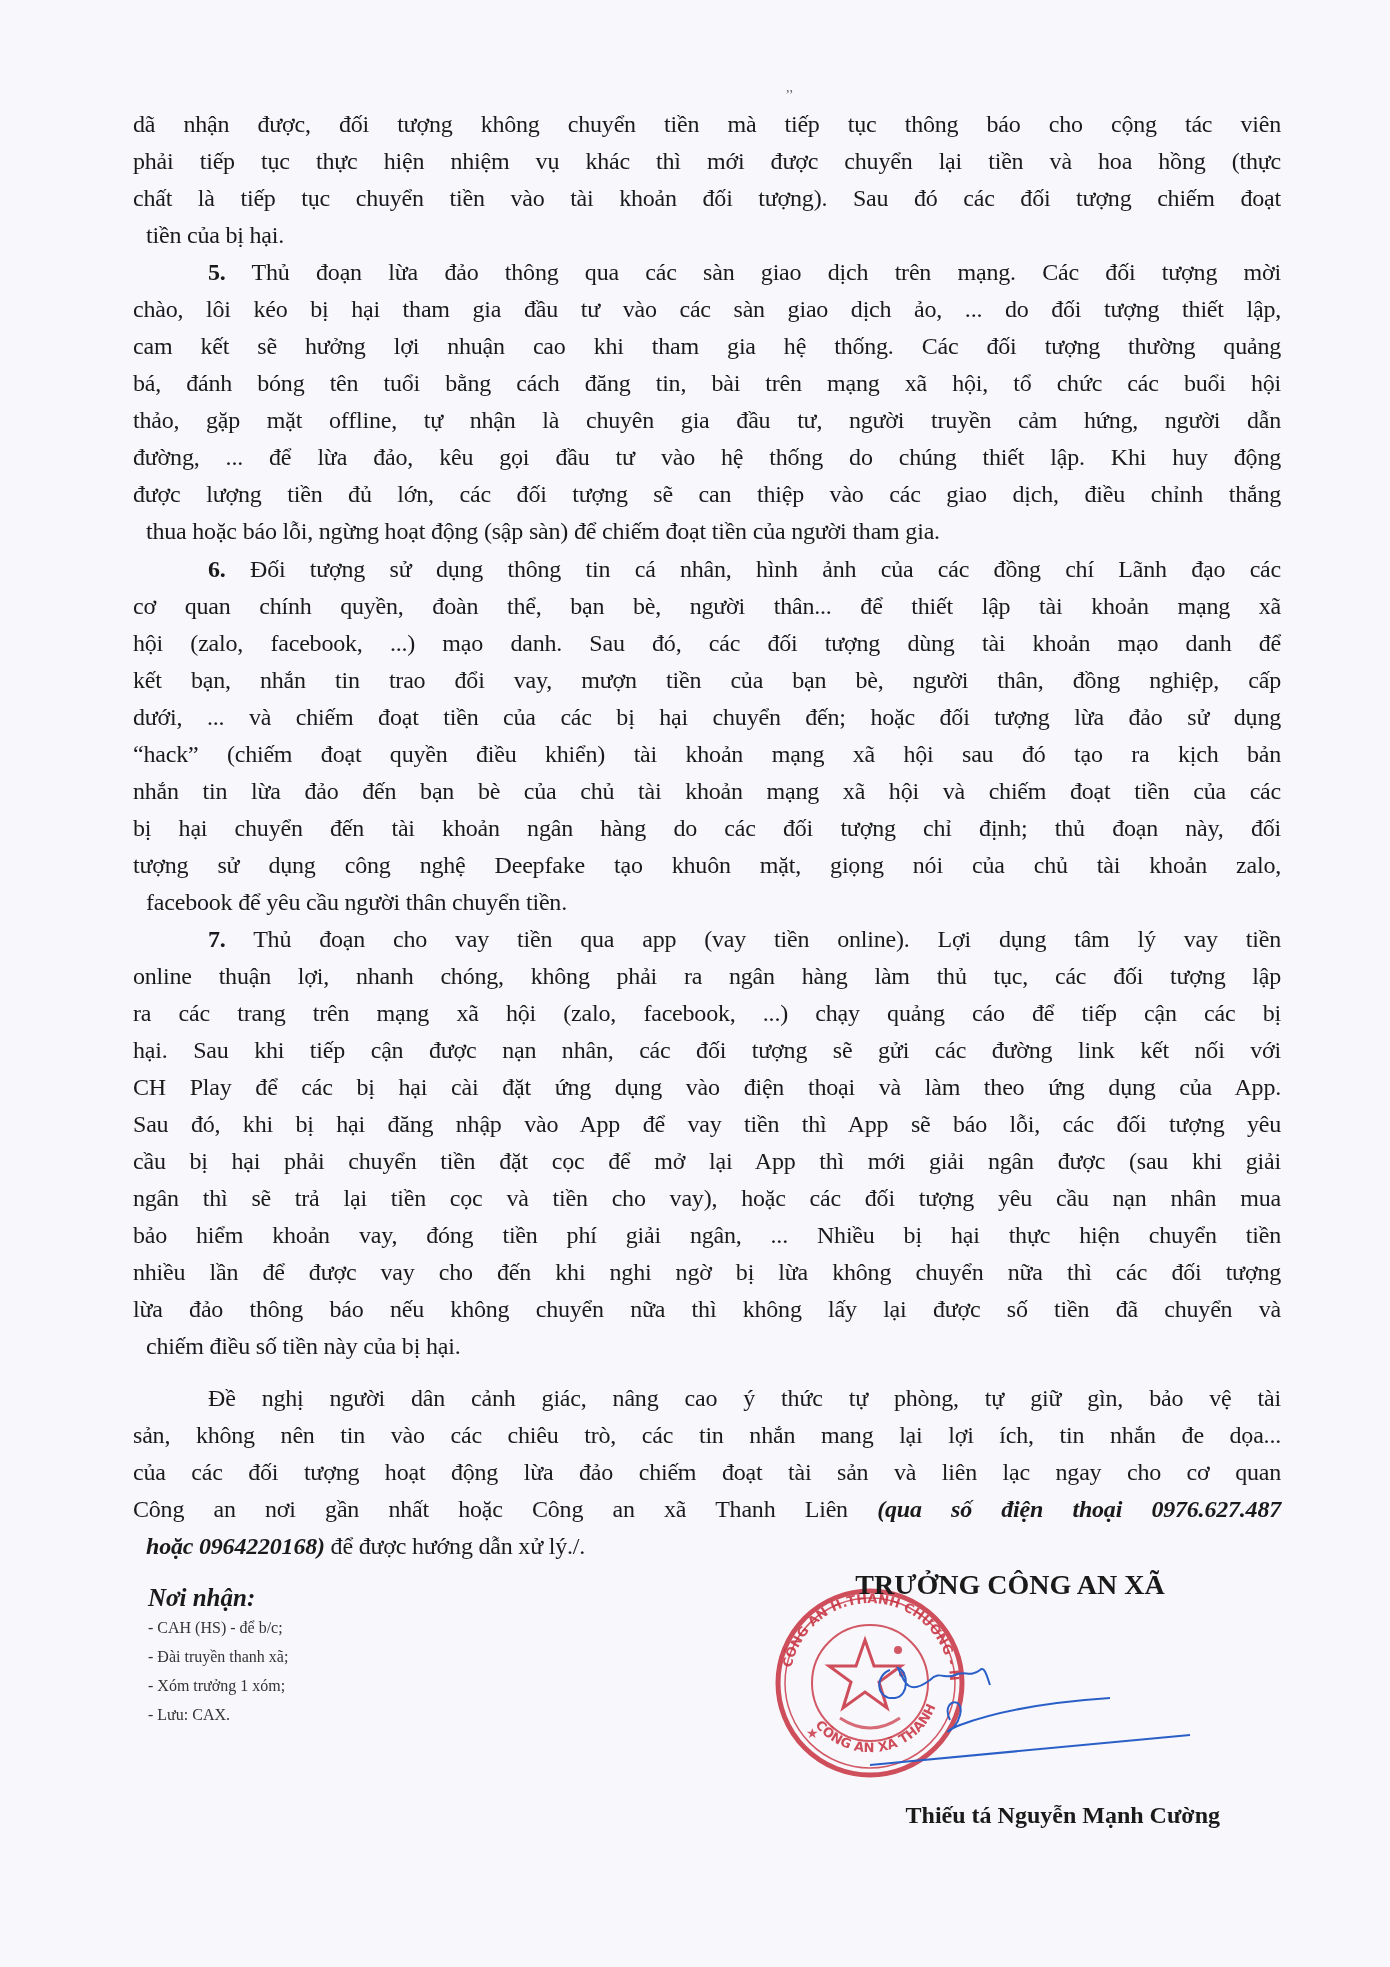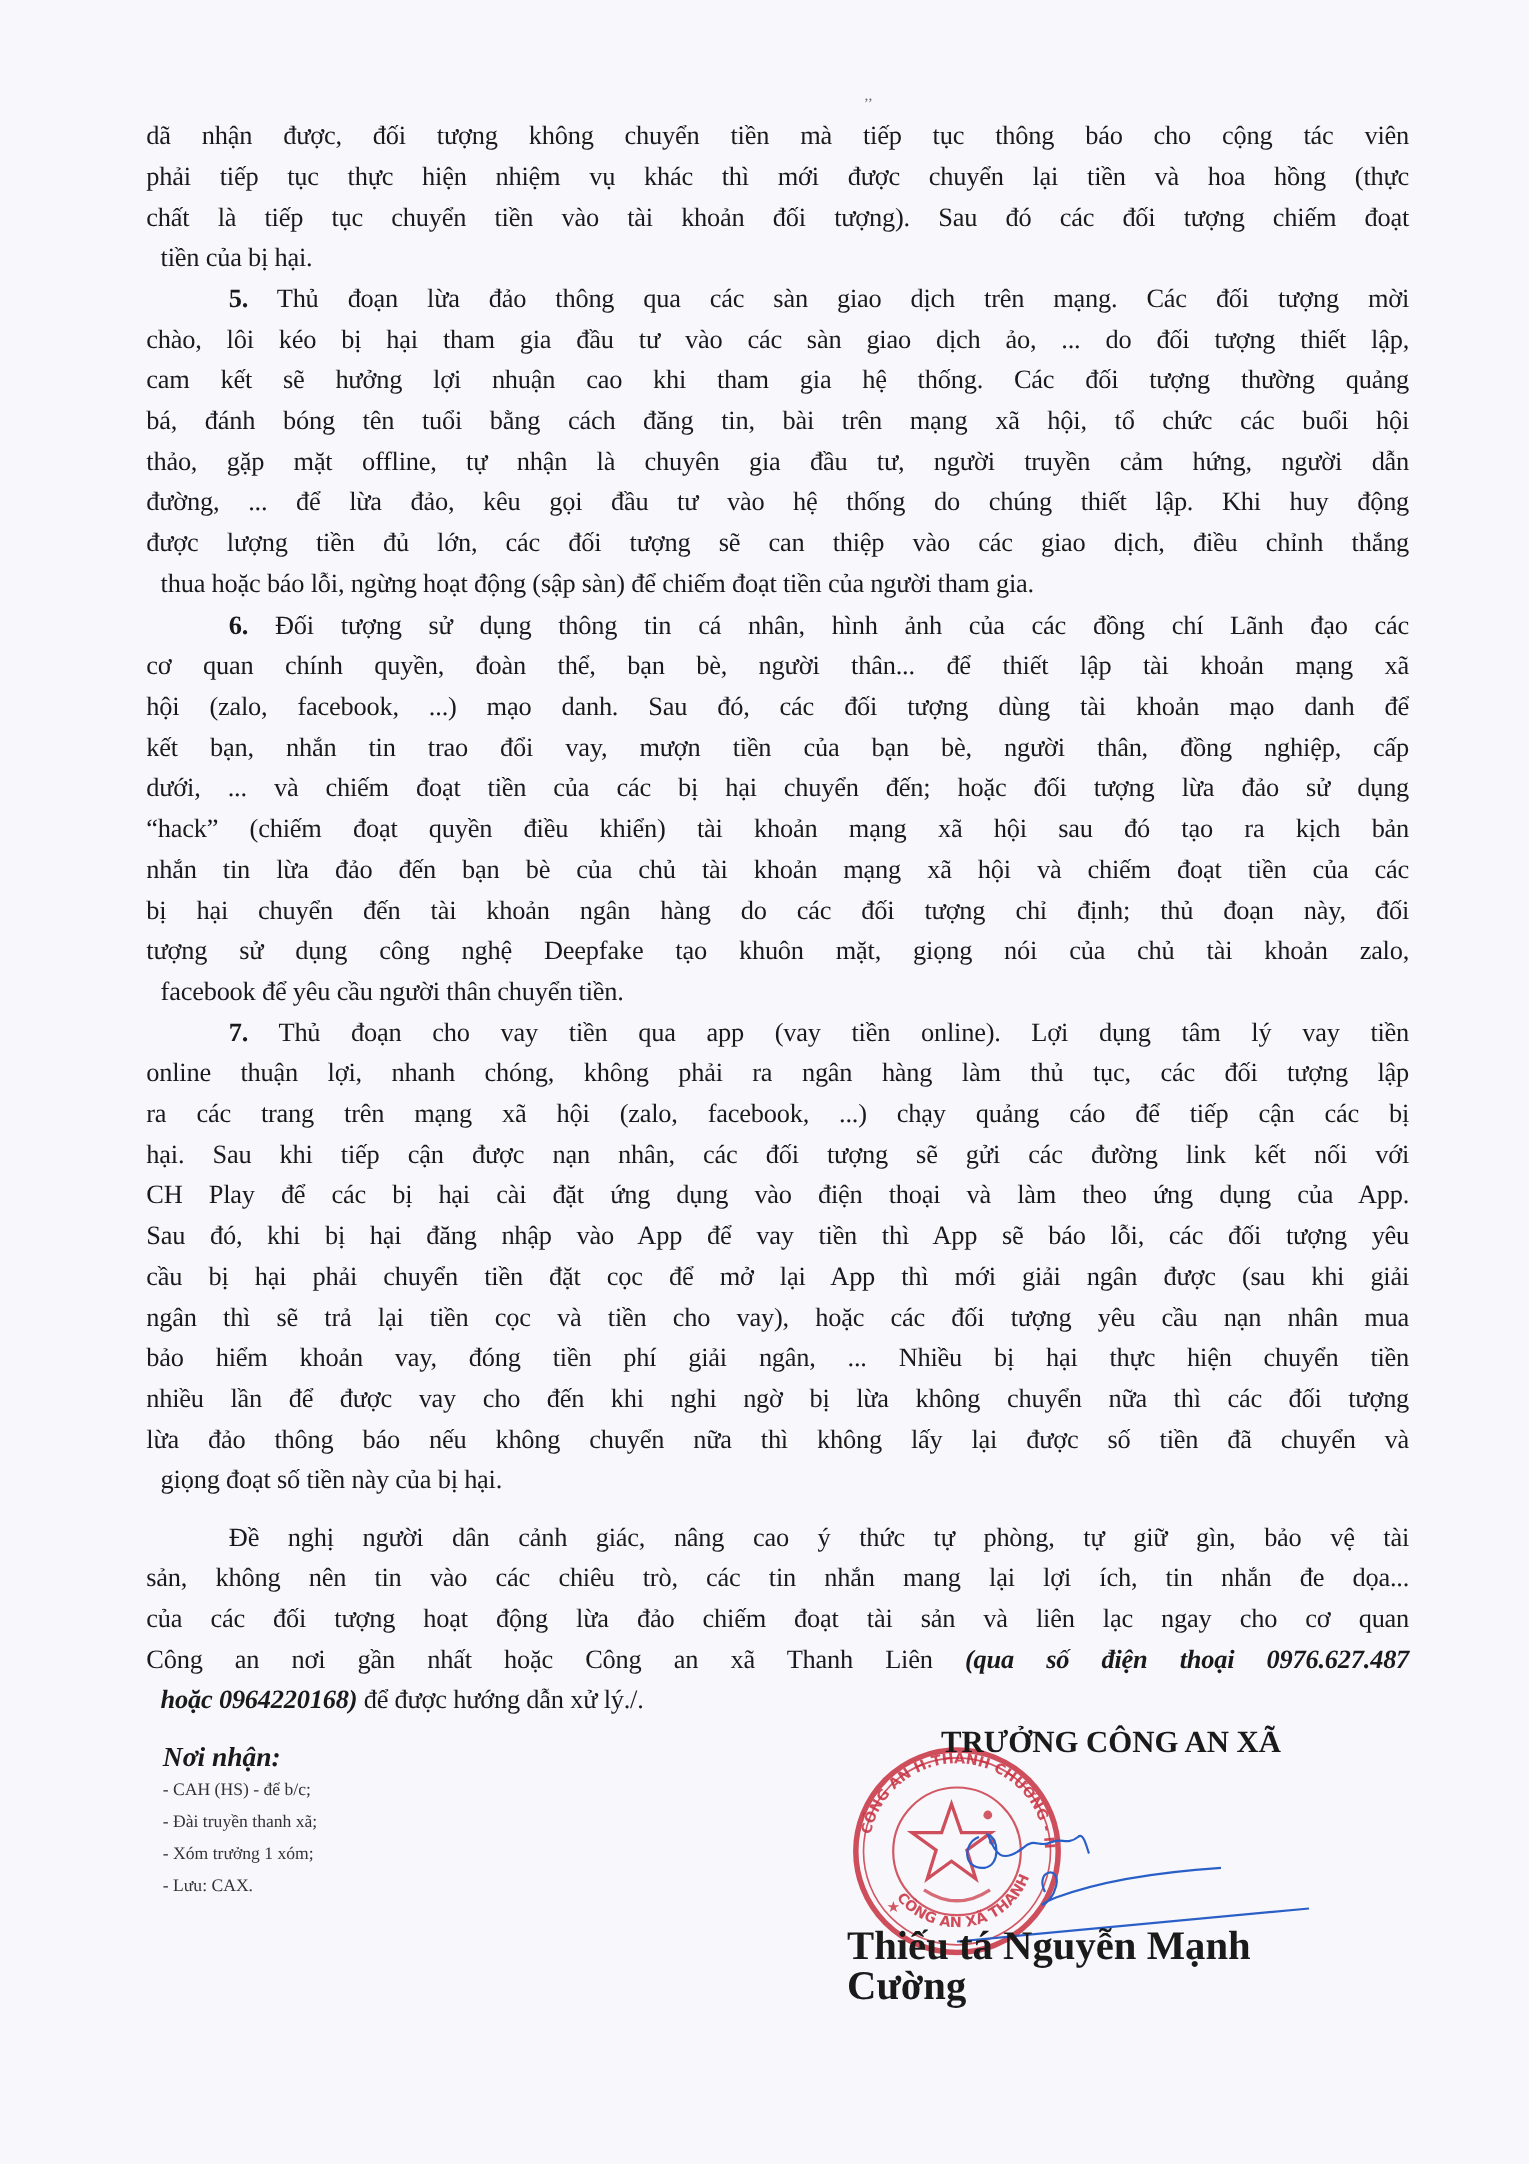--- a/index.html
+++ b/index.html
@@ -22,22 +22,22 @@
   .b { font-weight: bold; }
   .bi { font-weight: bold; font-style: italic; }
   .recips { position: absolute; left: 128px; top: 1583px; margin-left: 20px; }
   .recips-title { font-size: 25px; font-weight: bold; font-style: italic; line-height: 30px; }
   .recip { font-size: 16px; line-height: 29px; color: #333; }
   .sig-title {
     position: absolute; left: 810px; top: 1568px; width: 400px;
     font-size: 28px; font-weight: bold; text-align: center; line-height: 34px;
   }
   .sig-name {
-    position: absolute; left: 770px; top: 1752px; width: 450px;
-    font-size: 37px; font-weight: bold; text-align: left; line-height: 36px;
+    position: absolute; left: 770px; top: 1797px; width: 450px;
+    font-size: 24px; font-weight: bold; text-align: right; line-height: 36px;
   }
   .stamp { position: absolute; left: 760px; top: 1578px; width: 220px; height: 200px; }
   .signature { position: absolute; left: 870px; top: 1640px; width: 340px; height: 130px; }
   .speck { position: absolute; left: 786px; top: 80px; font-size: 14px; color: #666; }
 </style>
 </head>
 <body>
 
 <div class="page">
 
@@ -72,21 +72,21 @@
   <div class="line" style="top:958px">online thuận lợi, nhanh chóng, không phải ra ngân hàng làm thủ tục, các đối tượng lập</div>
   <div class="line" style="top:995px">ra các trang trên mạng xã hội (zalo, facebook, ...) chạy quảng cáo để tiếp cận các bị</div>
   <div class="line" style="top:1032px">hại. Sau khi tiếp cận được nạn nhân, các đối tượng sẽ gửi các đường link kết nối với</div>
   <div class="line" style="top:1069px">CH Play để các bị hại cài đặt ứng dụng vào điện thoại và làm theo ứng dụng của App.</div>
   <div class="line" style="top:1106px">Sau đó, khi bị hại đăng nhập vào App để vay tiền thì App sẽ báo lỗi, các đối tượng yêu</div>
   <div class="line" style="top:1143px">cầu bị hại phải chuyển tiền đặt cọc để mở lại App thì mới giải ngân được (sau khi giải</div>
   <div class="line" style="top:1180px">ngân thì sẽ trả lại tiền cọc và tiền cho vay), hoặc các đối tượng yêu cầu nạn nhân mua</div>
   <div class="line" style="top:1217px">bảo hiểm khoản vay, đóng tiền phí giải ngân, ... Nhiều bị hại thực hiện chuyển tiền</div>
   <div class="line" style="top:1254px">nhiều lần để được vay cho đến khi nghi ngờ bị lừa không chuyển nữa thì các đối tượng</div>
   <div class="line" style="top:1291px">lừa đảo thông báo nếu không chuyển nữa thì không lấy lại được số tiền đã chuyển và</div>
-  <div class="line last" style="top:1328px">giọng đoạt số tiền này của bị hại.</div>
+  <div class="line last" style="top:1328px">chiếm điều số tiền này của bị hại.</div>
 
   <div class="line indent" style="top:1380px">Đề nghị người dân cảnh giác, nâng cao ý thức tự phòng, tự giữ gìn, bảo vệ tài</div>
   <div class="line" style="top:1417px">sản, không nên tin vào các chiêu trò, các tin nhắn mang lại lợi ích, tin nhắn đe dọa...</div>
   <div class="line" style="top:1454px">của các đối tượng hoạt động lừa đảo chiếm đoạt tài sản và liên lạc ngay cho cơ quan</div>
   <div class="line" style="top:1491px"><span>Công an nơi gần nhất hoặc Công an xã Thanh Liên </span><span class="bi">(qua số điện thoại 0976.627.487</span></div>
   <div class="line last" style="top:1528px"><span class="bi">hoặc 0964220168)</span><span> để được hướng dẫn xử lý./.</span></div>
 
   <div class="recips">
     <div class="recips-title">Nơi nhận:</div>
     <div class="recip">- CAH (HS) - để b/c;</div>

